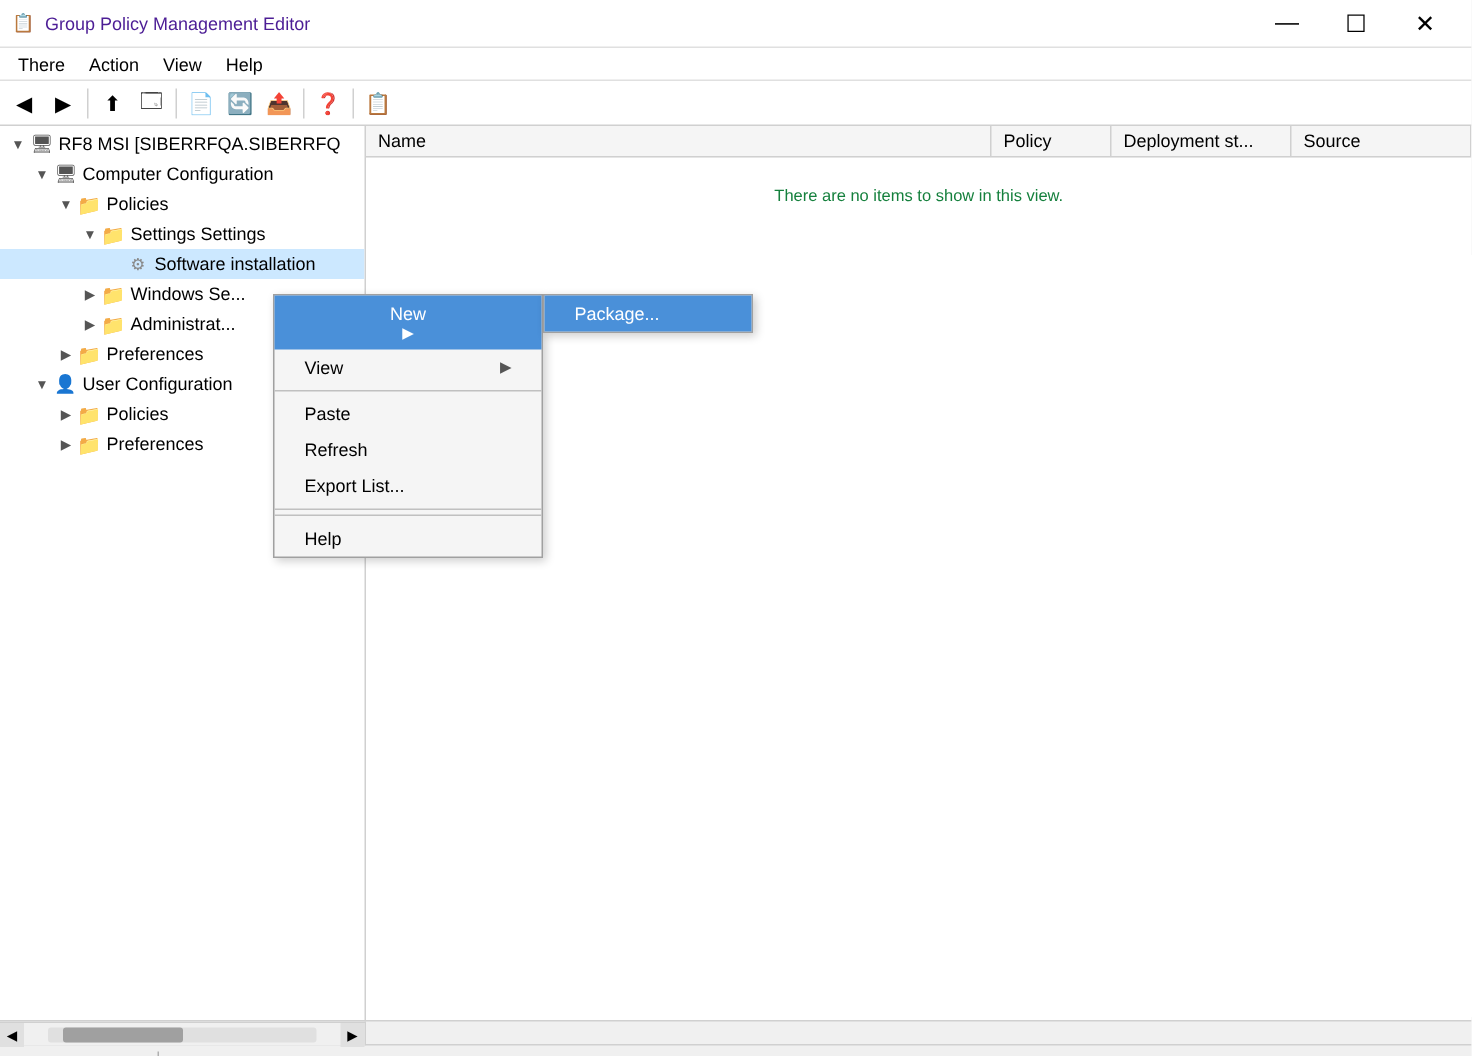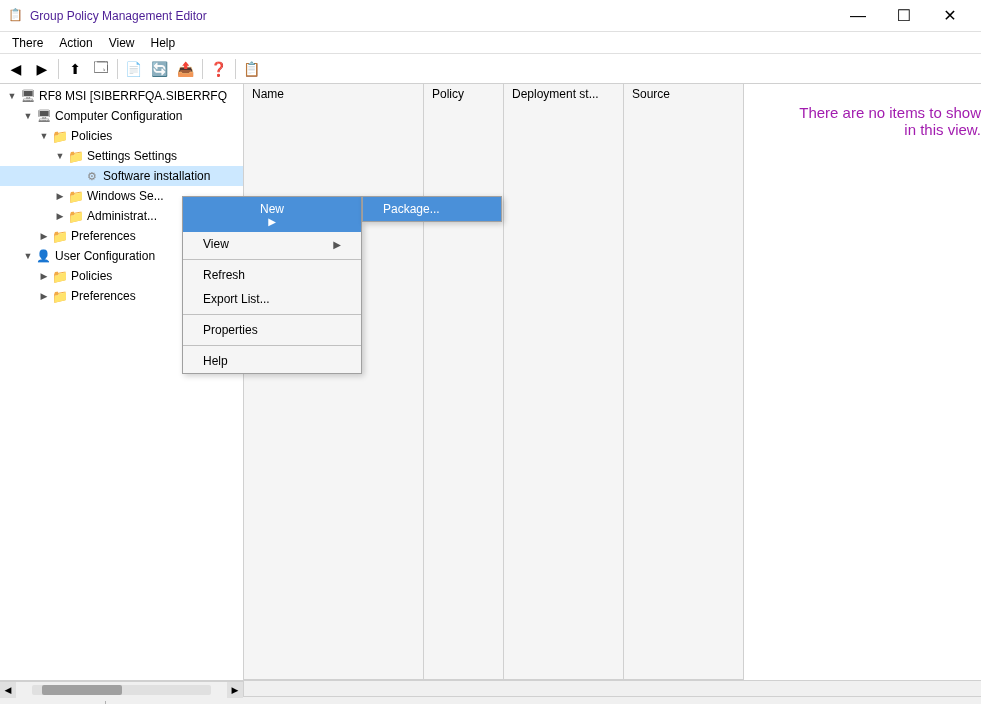--- a/index.html
+++ b/index.html
@@ -142,23 +142,22 @@
       justify-content: center;
     }
     .folder-icon { color: #dcb040; font-size: 13px; }
     .computer-icon { color: #555; font-size: 12px; }
     .settings-icon { color: #888; font-size: 11px; }
 
     
     .right-panel {
       flex: 1;
       display: flex;
-      flex-direction: row;
+      flex-direction: column;
       overflow: hidden;
-      gap: 44px;
     }
     .right-header {
       display: flex;
       border-bottom: 1px solid #d0d0d0;
       background: #f5f5f5;
     }
     .col-header {
       padding: 3px 8px;
       font-size: 12px;
       border-right: 1px solid #d0d0d0;
@@ -168,22 +167,22 @@
     .col-name { flex: 1; min-width: 180px; }
     .col-version { width: 80px; }
     .col-deployment { width: 120px; }
     .col-source { width: 120px; }
     .right-content {
       flex: 1;
       display: flex;
       align-items: flex-start;
       justify-content: center;
       padding-top: 20px;
-      color: #a21caf;
-      font-size: 15px;
+      color: #15803d;
+      font-size: 11px;
       text-align: right;
     }
 
     
     .status-bar {
       height: 24px;
       background: #f0f0f0;
       border-top: 1px solid #d0d0d0;
       display: flex;
       align-items: center;
@@ -442,29 +441,29 @@
     <div class="cm-item highlighted">
       <span>New</span>
       <span class="cm-arrow">▶</span>
     </div>
     <div class="cm-item">
       <span>View</span>
       <span class="cm-arrow">▶</span>
     </div>
     <div class="cm-sep"></div>
     <div class="cm-item">
+      <span>Paste</span>
+    </div>
+    <div class="cm-item">
       <span>Refresh</span>
     </div>
     <div class="cm-item">
       <span>Export List...</span>
     </div>
     <div class="cm-sep"></div>
-    <div class="cm-item">
-      <span>Properties</span>
-    </div>
     <div class="cm-sep"></div>
     <div class="cm-item">
       <span>Help</span>
     </div>
   </div>
 
   <div class="submenu">
     <div class="sub-item highlighted">
       <span>Package...</span>
     </div>

